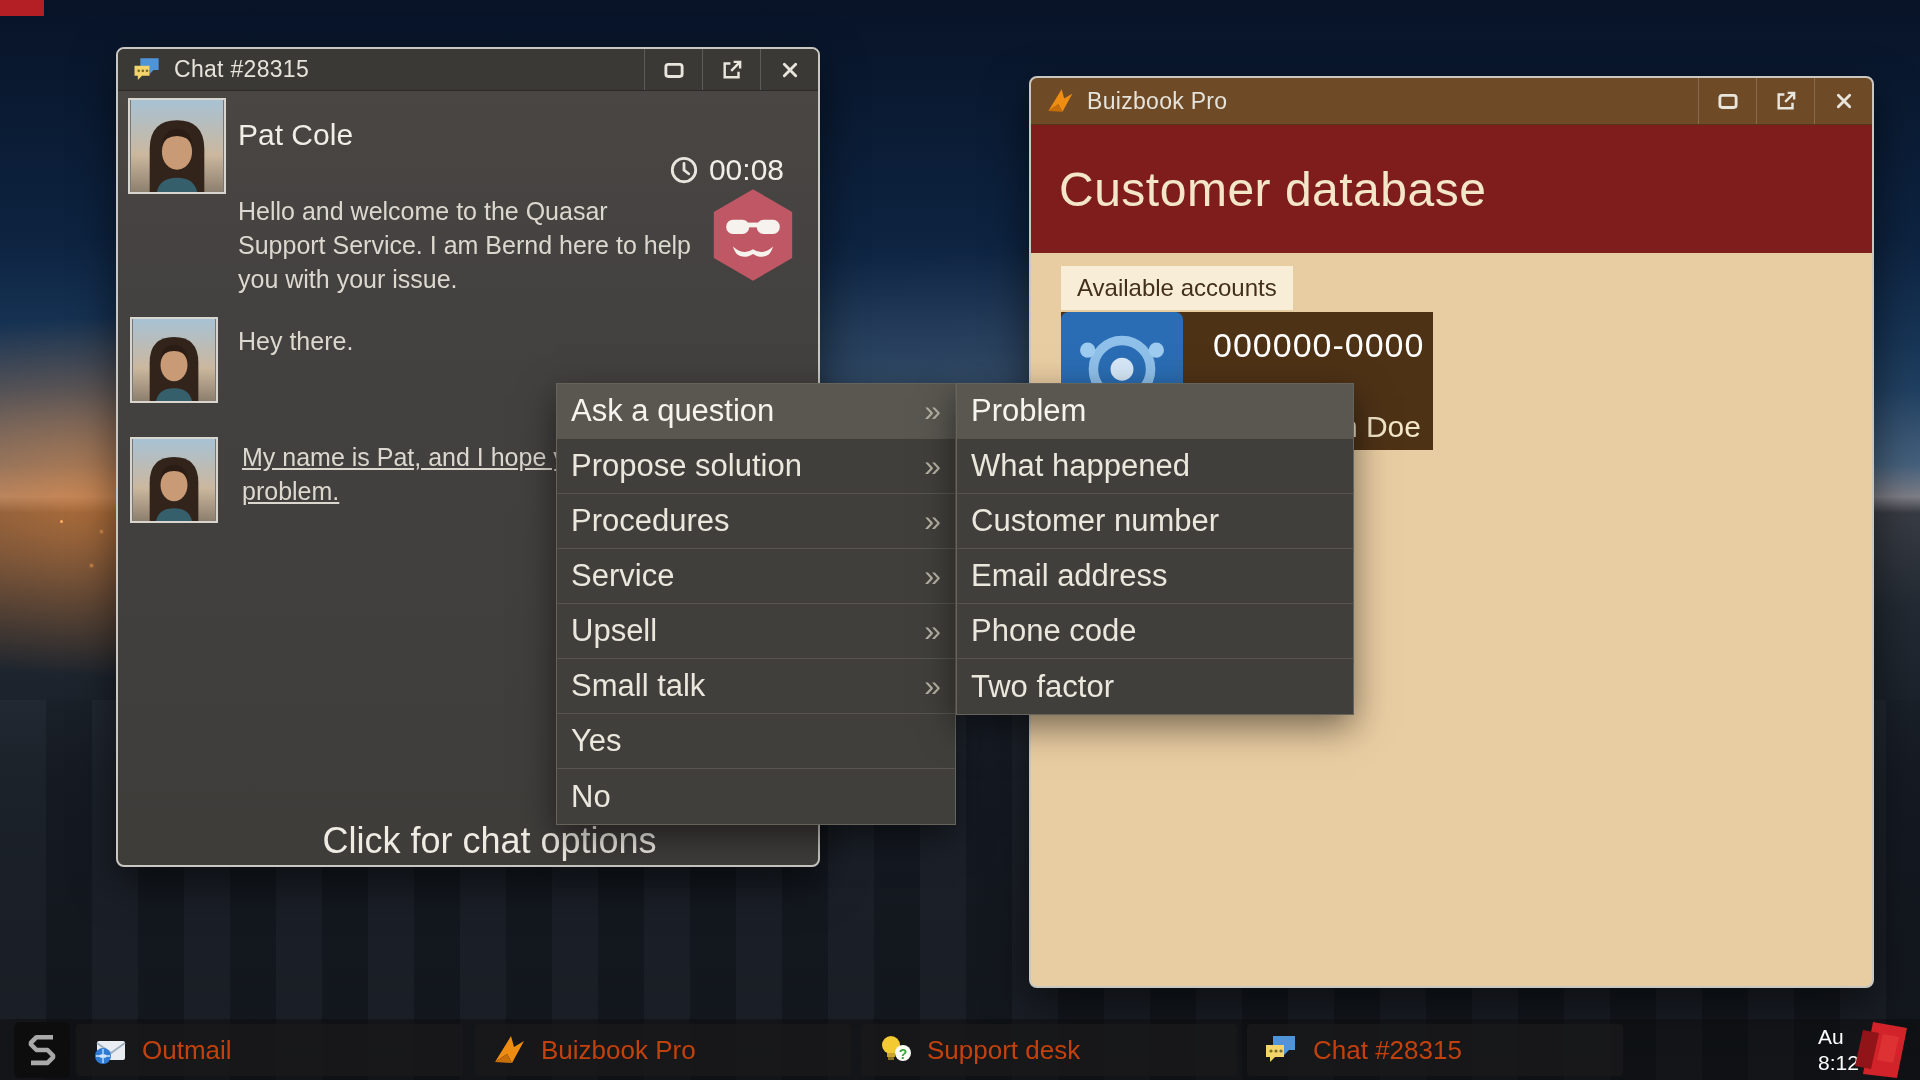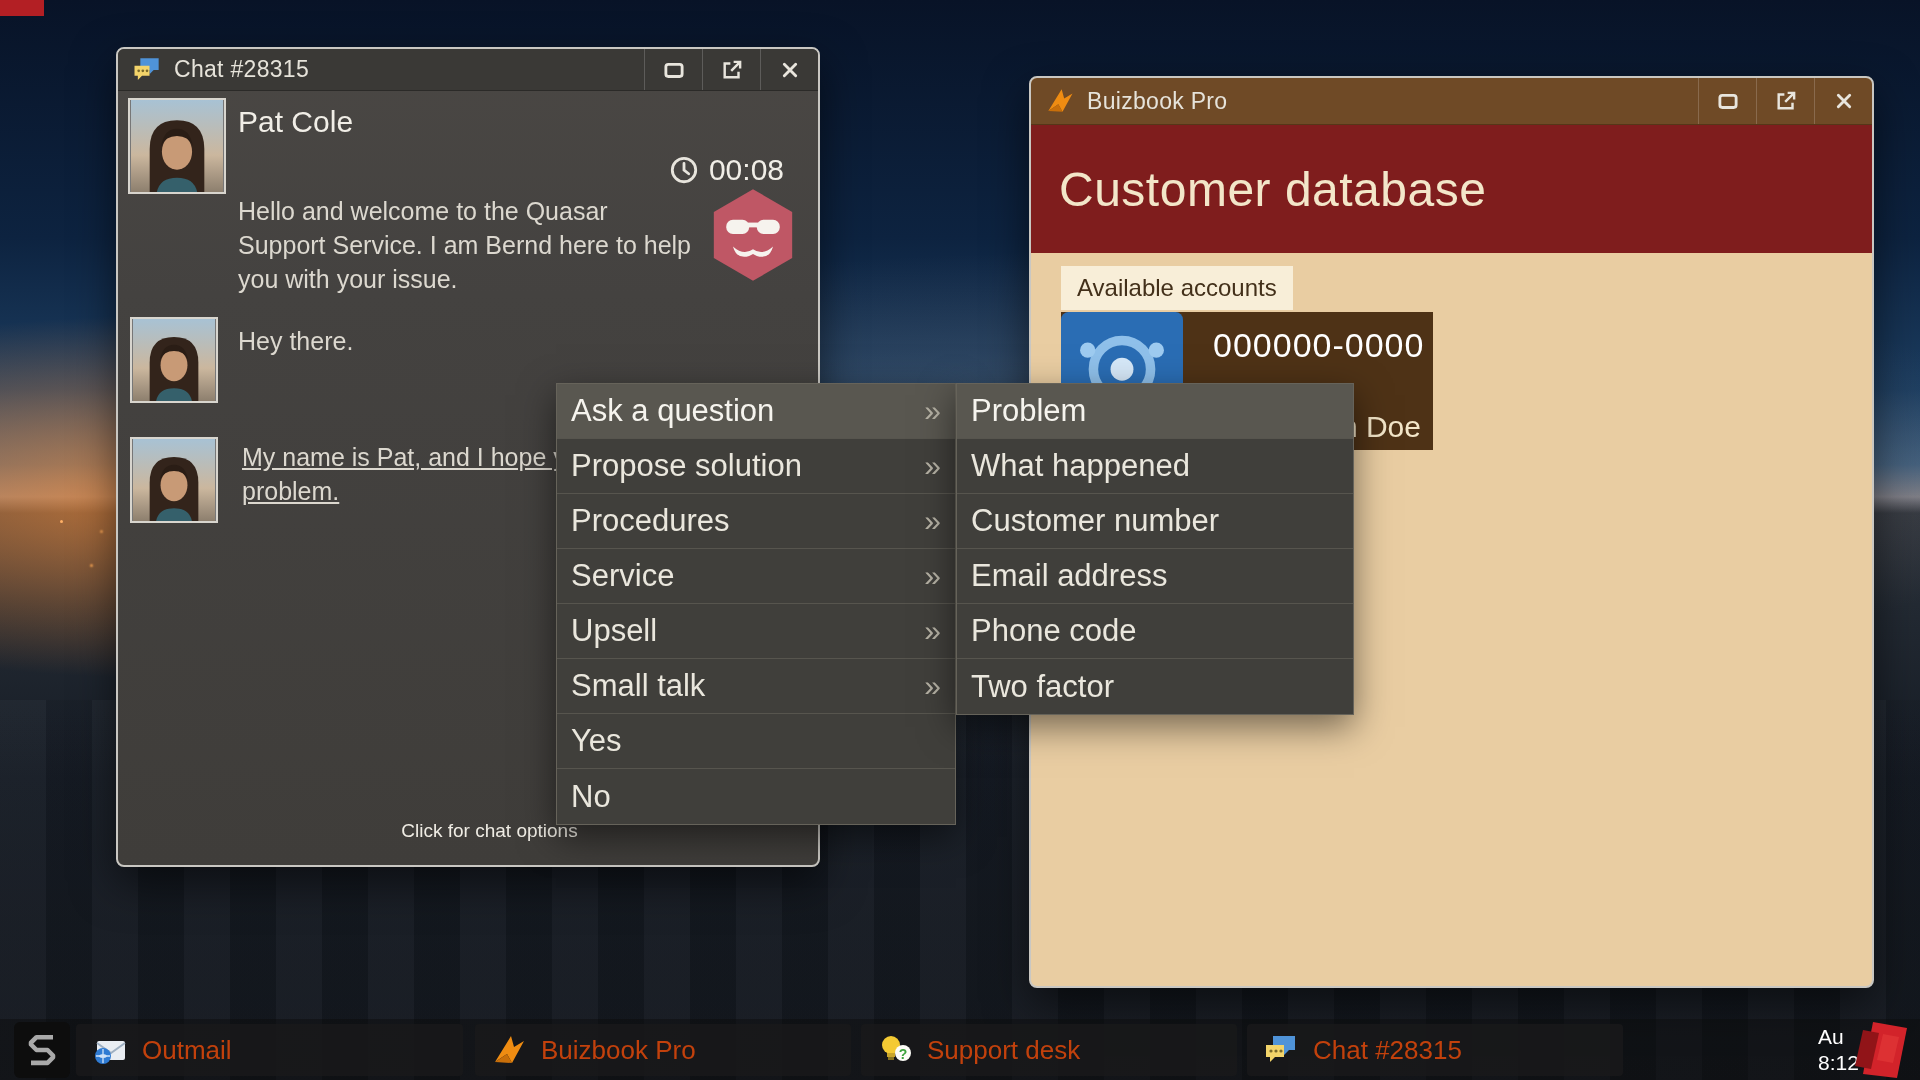--- a/index.html
+++ b/index.html
@@ -36,35 +36,35 @@
   .ic-title { width:30px; height:30px; }
   .ic-btn { width:26px; height:26px; }
 
   
   .chat-win { left:116px; top:47px; width:704px; height:820px;
     background:linear-gradient(180deg,#4a4744 0%,#444240 30%,#3f3d3a 100%); }
   .chat-win .titlebar { background:#3a3936; border-bottom:1px solid #2b2a28; height:42px; }
   .avatar { position:absolute; border:2px solid #d8d5ce; background:#777; overflow:hidden; }
   .avatar svg { display:block; width:100%; height:100%; }
   .contact-avatar { left:10px; top:49px; width:98px; height:96px; }
-  .contact-name { position:absolute; left:120px; top:56px; font-size:30px; color:#f1eee7; }
+  .contact-name { position:absolute; left:120px; top:69px; font-size:30px; color:#f1eee7; }
   .timer { position:absolute; right:34px; top:104px; display:flex; align-items:center; gap:10px;
     color:#f1eee7; font-size:30px; }
   .ic-clock { width:30px; height:30px; }
   .msg-text { position:absolute; color:#dcd8cf; font-size:25px; line-height:1.35; white-space:pre-line; }
   .msg1-text { left:120px; top:146px; width:462px; }
   .hex-avatar { position:absolute; left:592px; top:138px; width:86px; height:96px; }
   .hex-avatar svg { width:100%; height:100%; display:block; }
   .msg2-avatar { left:12px; top:268px; width:88px; height:86px; }
   .msg2-text { left:120px; top:276px; width:460px; }
   .msg3-avatar { left:12px; top:388px; width:88px; height:86px; }
   .msg3-text { left:124px; top:392px; width:460px;text-decoration:underline; }
-  .chat-footer { position:absolute; left:0; right:0; bottom:10px; height:48px;
+  .chat-footer { position:absolute; left:0; right:0; bottom:0; height:48px;
     display:flex; align-items:center; justify-content:center;
-    color:#efece4; font-size:19px; cursor:pointer;margin-left:43px; }
+    color:#efece4; font-size:36px; cursor:pointer;margin-left:43px; }
 
   
   .buiz-win { left:1029px; top:76px; width:845px; height:912px; background:#e9cda2; }
   .buiz-win .titlebar { background:#6f4a26; height:47px; border-bottom:1px solid #553618; }
   .buiz-header { position:absolute; left:0; right:0; top:47px; height:128px; background:#7f1d1d;
     display:flex; align-items:center; padding-left:28px; }
   .buiz-heading { font-size:48px; color:#f3e6c9; letter-spacing:.5px; }
   .accounts-label { position:absolute; left:30px; top:188px; background:#f8eed8; color:#43301a;
     font-size:24px; padding:8px 16px; }
   .account-strip { position:absolute; left:30px; top:234px; width:372px; height:138px;

